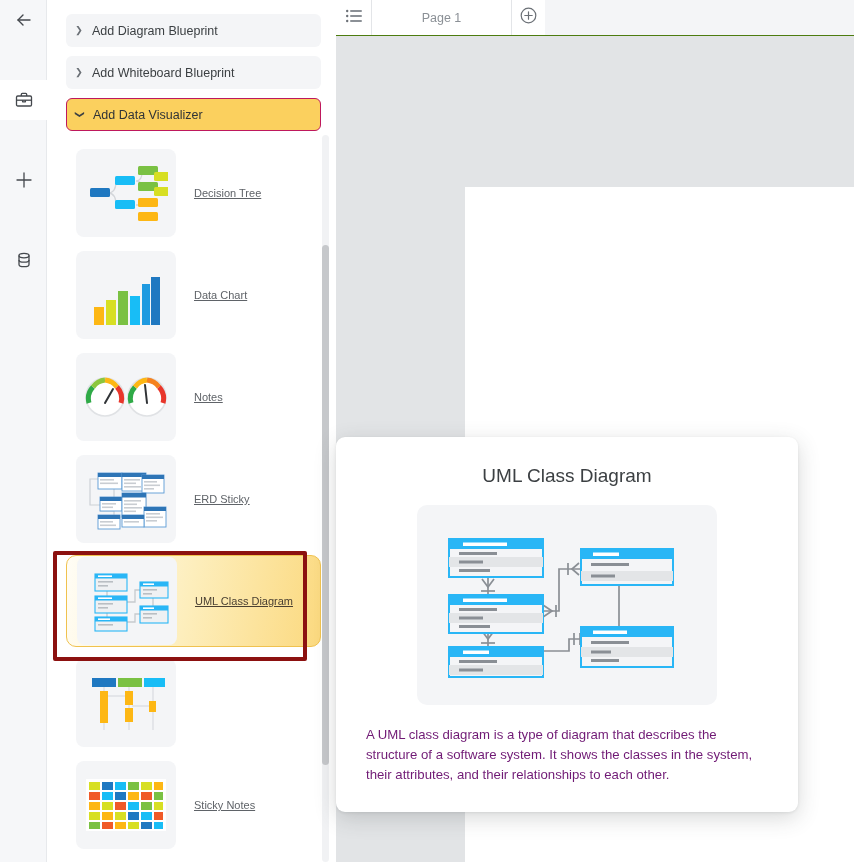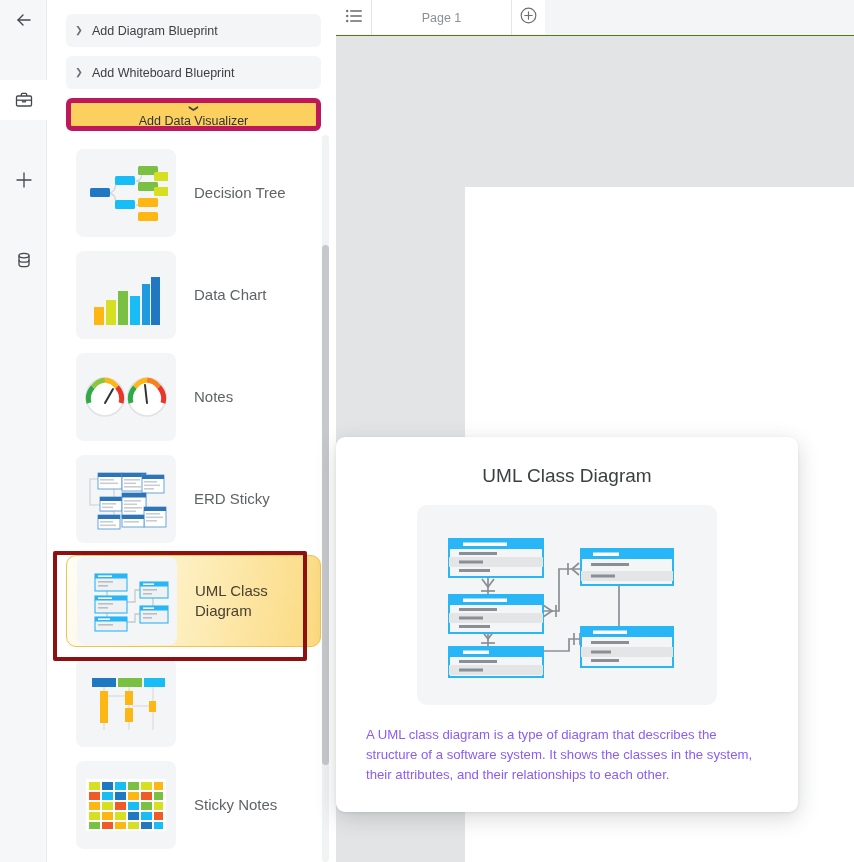--- a/index.html
+++ b/index.html
@@ -39,23 +39,22 @@
     width: 255px; height: 33px;
     border-radius: 6px;
     display: flex; align-items: center;
     font-size: 12.5px; color: #3c4043;
     background: #f4f5f7;
     cursor: pointer;
   }
   .accordion .chev { width: 26px; text-align: center; font-size: 11px; color: #6b7076; line-height: 1; }
   .accordion.active {
     background: #fbd05e;
-    border: 5px solid #be185d;
+    border: 1px solid #be185d;
     color: #2f3337;
-    flex-direction: column;
   }
   .accordion.active .chev { color: #3c4043; }
   #acc0 { top: 14px; }
   #acc1 { top: 56px; }
   #acc2 { top: 98px; }
 
   
   #tlist {
     position: absolute; left: 0; top: 135px;
     width: 289px; height: 727px;
@@ -72,23 +71,24 @@
   .thumb {
     width: 100px; height: 88px;
     margin-left: 10px;
     border-radius: 8px;
     background: #f4f5f7;
     display: flex; align-items: center; justify-content: center;
     flex: none;
   }
   .tlabel {
     margin-left: 18px;
-    font-size: 15px; color: #5f6368;
+    font-size: 11px; color: #5f6368;
     line-height: 20px;
     max-width: 108px;
+    text-decoration: underline;
   }
   .titem.selected {
     background: linear-gradient(100deg, #fffdf6 0%, #fdeebc 48%, #fbd97f 100%);
     border: 1px solid #f0c24f;
     border-radius: 10px;
   }
   .titem.selected .tlabel { color: #4a4032; }
 
   
   #annot {
@@ -170,21 +170,21 @@
   #pop-figure {
     margin: 18px auto 0;
     width: 300px; height: 200px;
     background: #f4f5f7;
     border-radius: 10px;
     display: flex; align-items: center; justify-content: center;
   }
   #pop-desc {
     margin-top: 20px;
     font-size: 13.2px; line-height: 20px;
-    color: #8b5cf6;
+    color: #701a75;
   }
 </style>
 </head>
 <body>
 
 <div id="app">
 
   <div id="rail">
     <div class="rail-btn" style="top:0;">
       <span>

